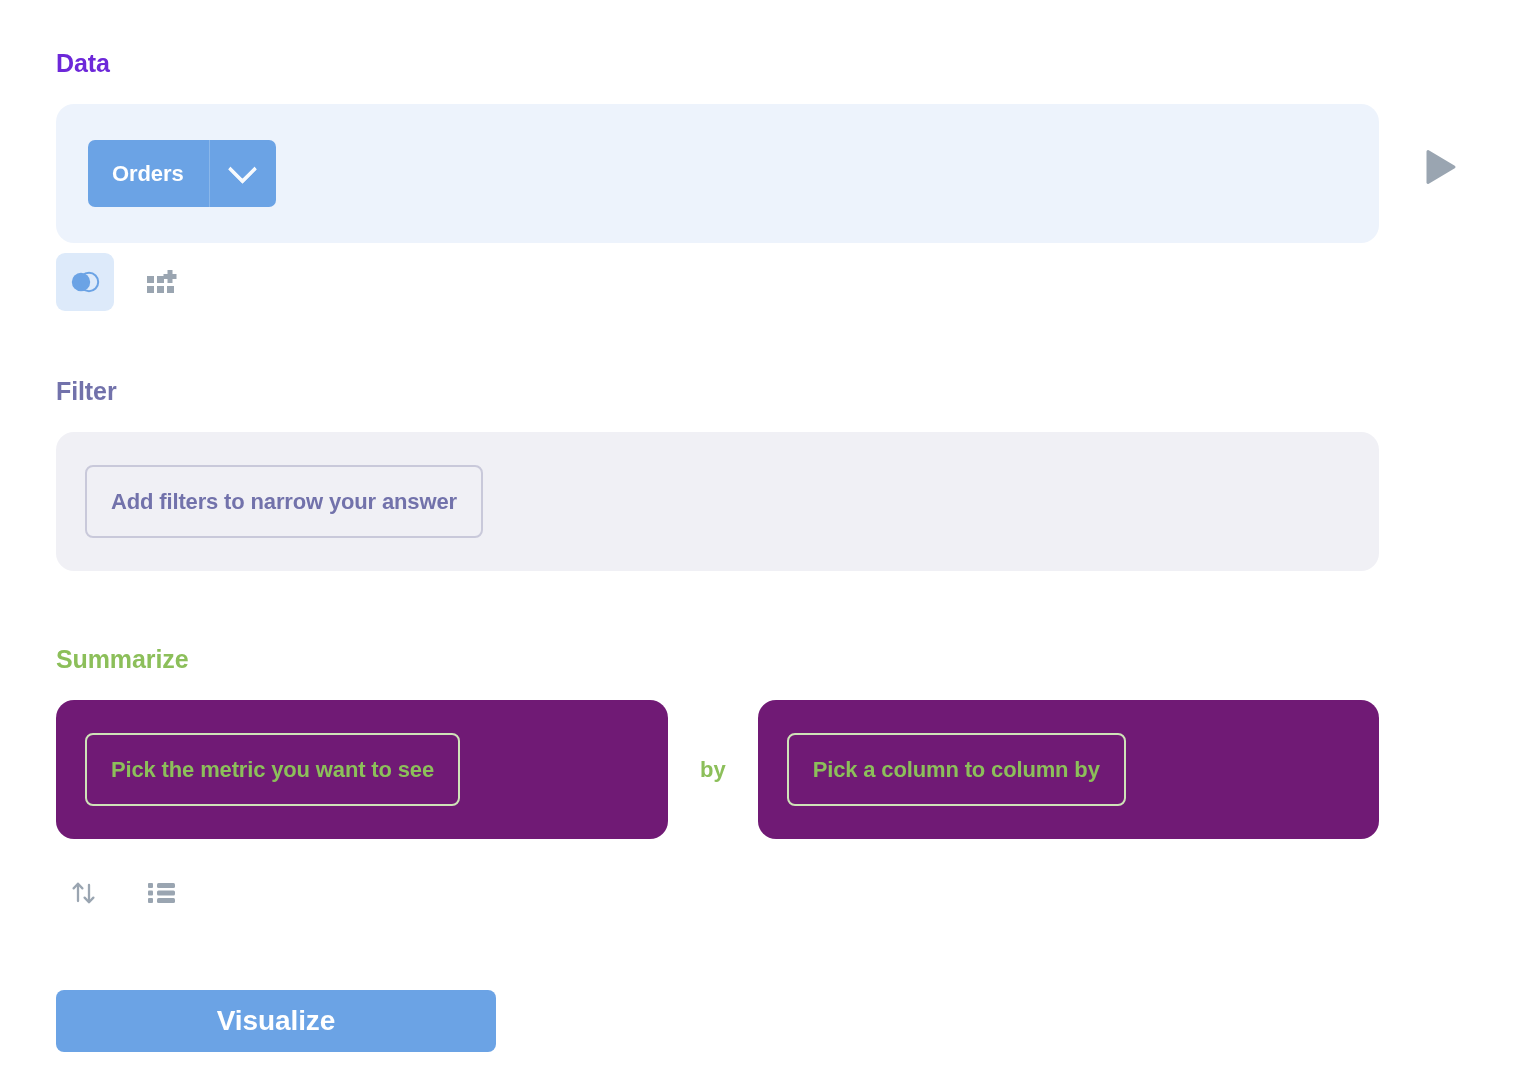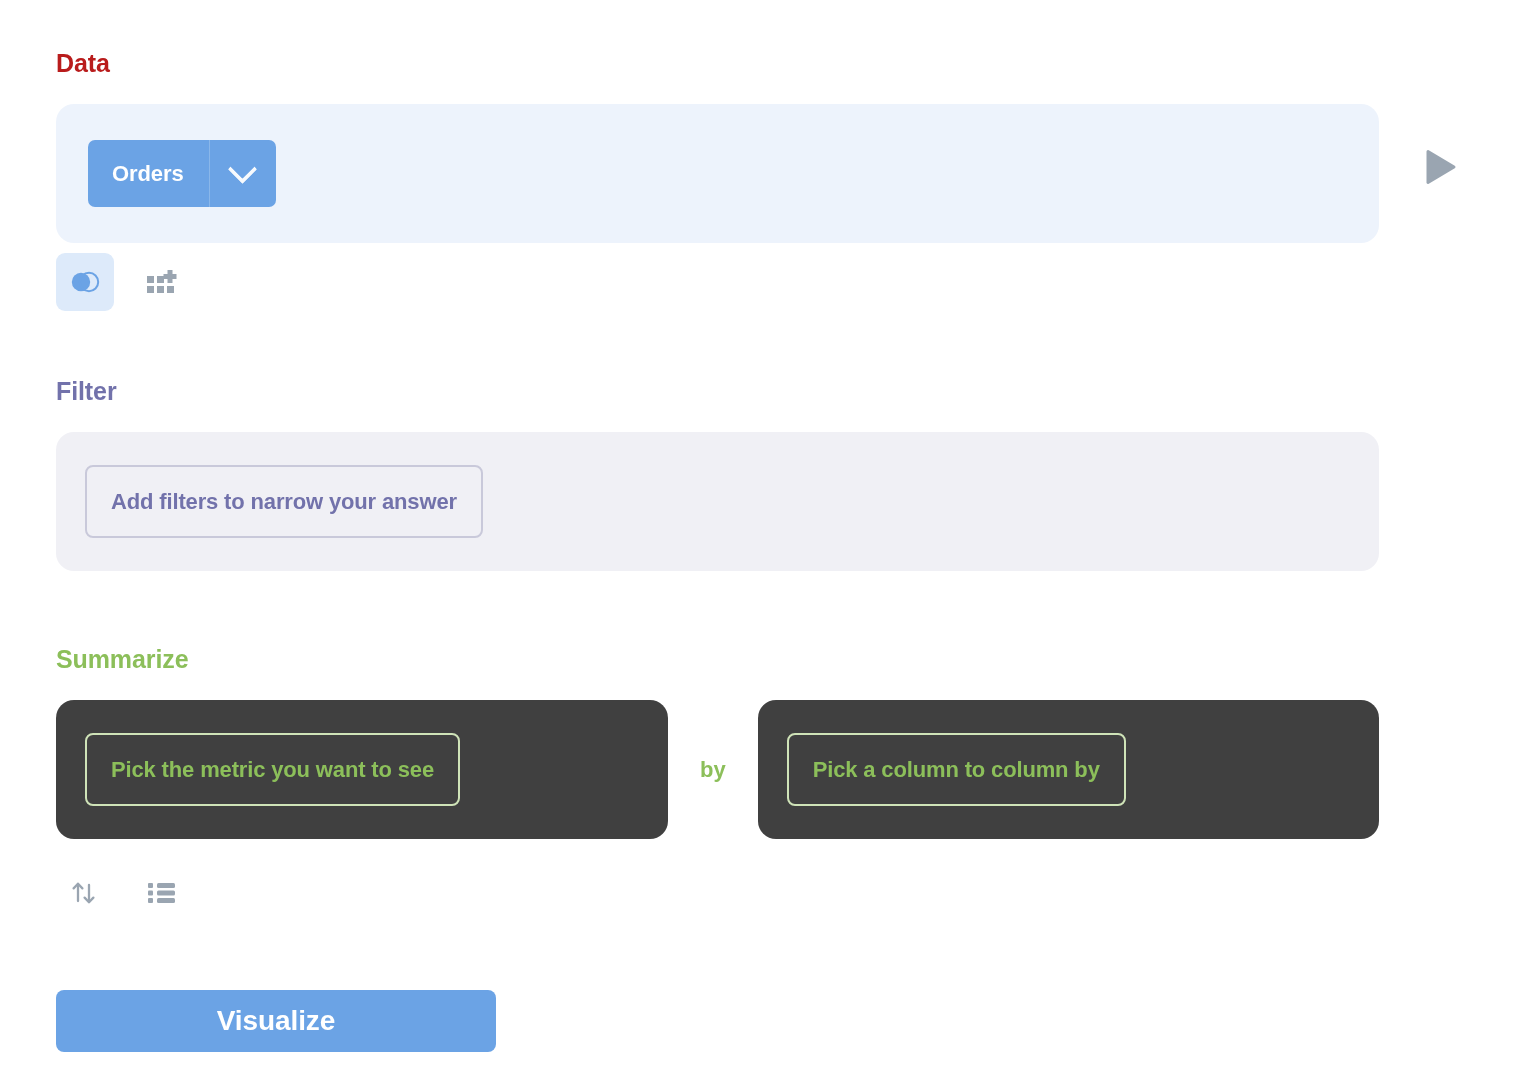--- a/index.html
+++ b/index.html
@@ -24,32 +24,32 @@
 
   
   .section-title {
     font-size: 25px;
     font-weight: bold;
     letter-spacing: -0.1px;
     line-height: 1;
     margin: 0;
     user-select: none;
   }
-  .title-data      { color: #b91c1c; }
+  .title-data      { color: #6d28d9; }
   .title-filter    { color: #7272ab; }
   .title-summarize { color: #8cbf5a; }
 
   
   .section-box {
     border-radius: 18px;
     box-sizing: border-box;
   }
   .box-data      { background: #edf3fc; }
   .box-filter    { background: #f0f0f5; }
-  .box-summarize { background: #404040; }
+  .box-summarize { background: #701a75; }
 
   
   #data-section { position: absolute; left: 56px; top: 51px; width: 1323px; }
   #data-title   { margin-bottom: 28px; }
   #data-box {
     height: 139px;
     display: flex;
     align-items: center;
     padding-left: 32px;
   }

